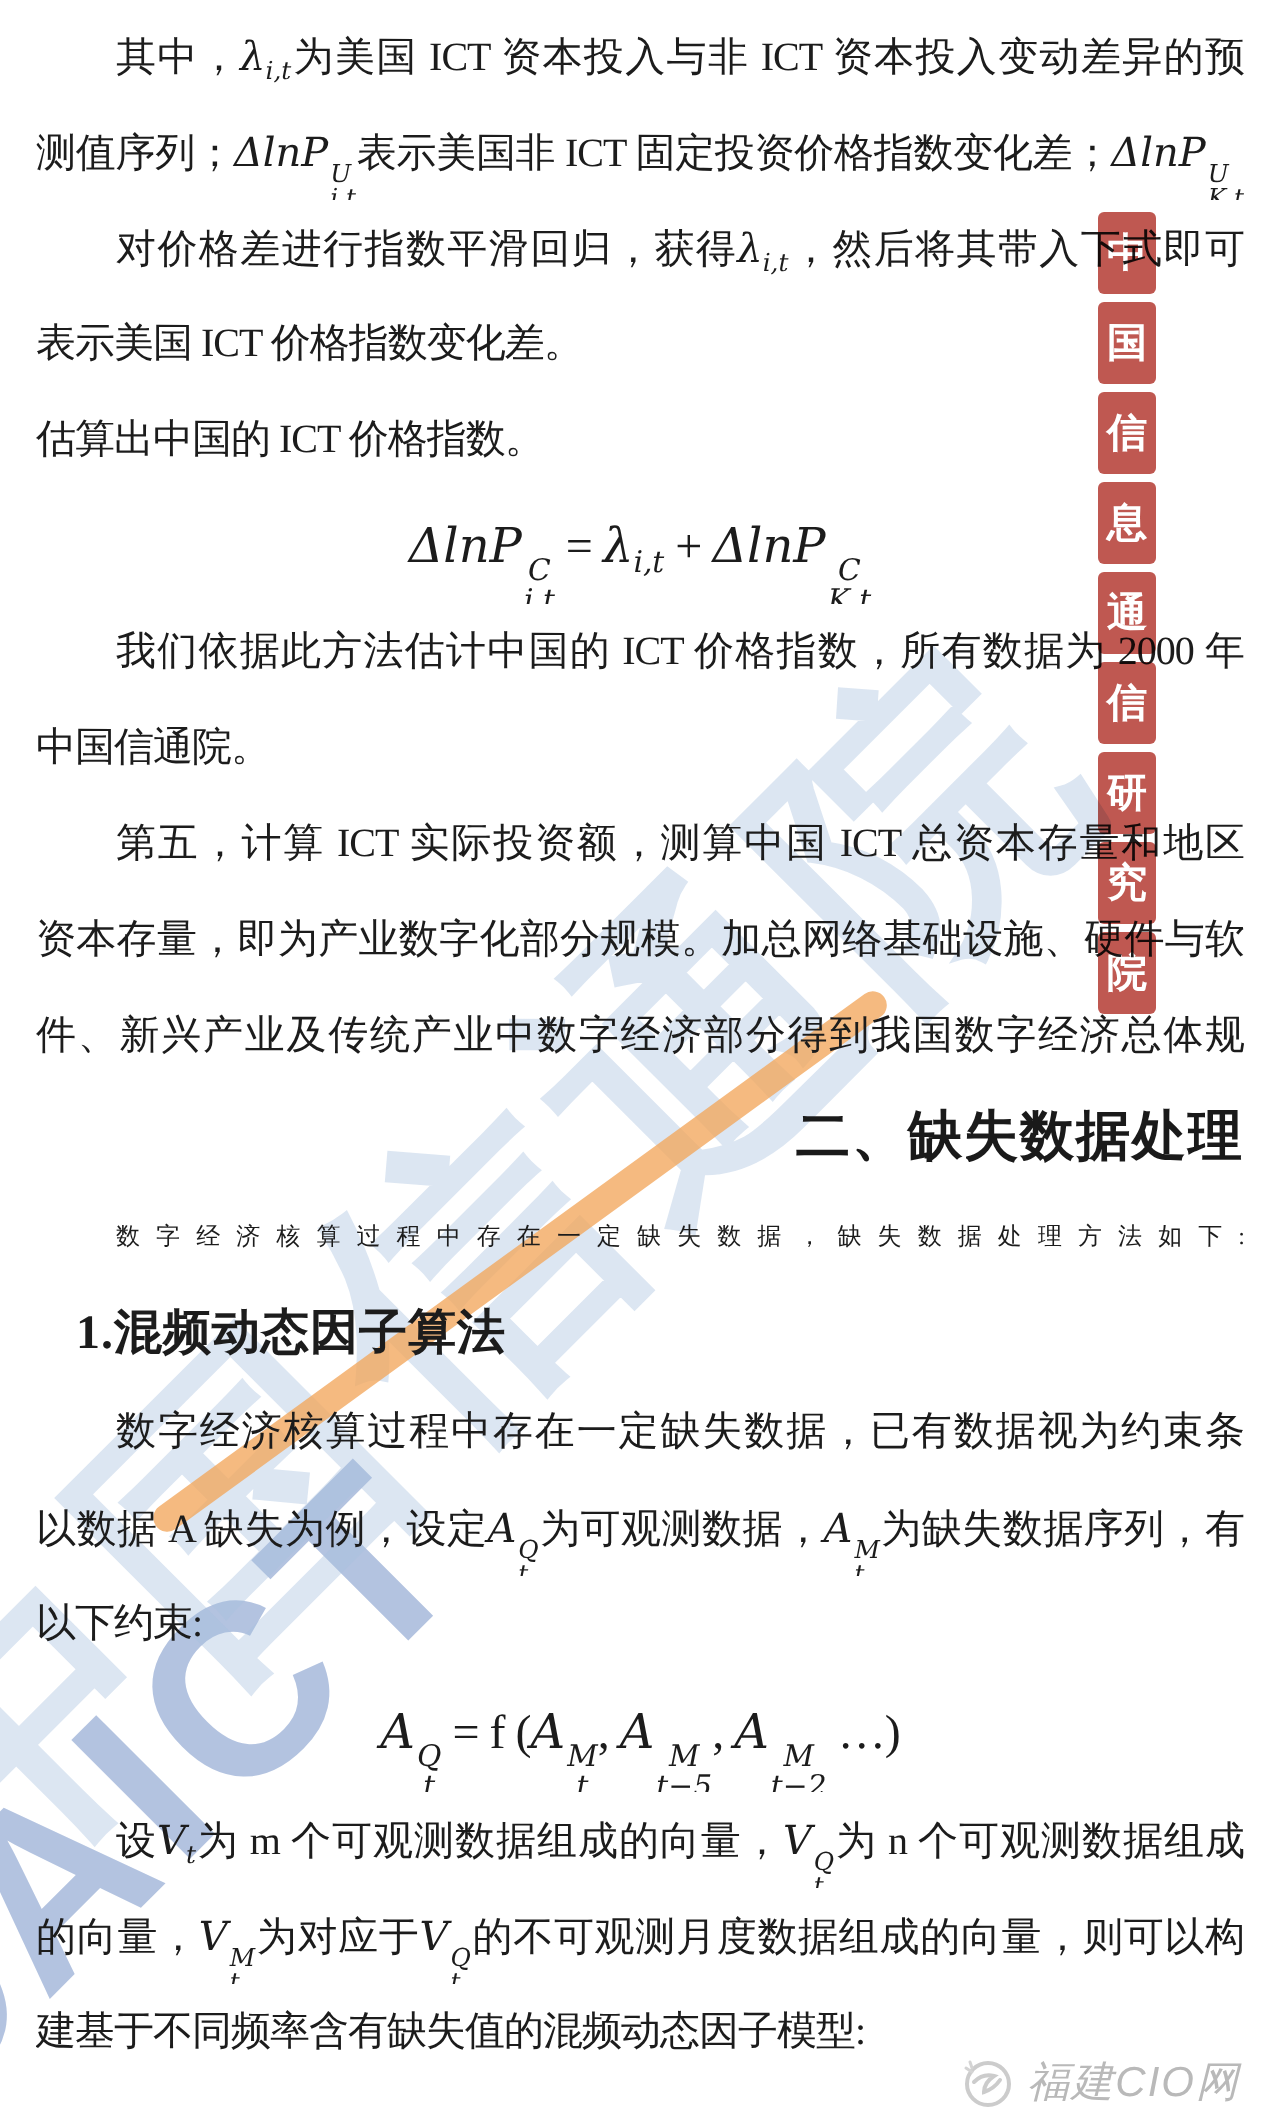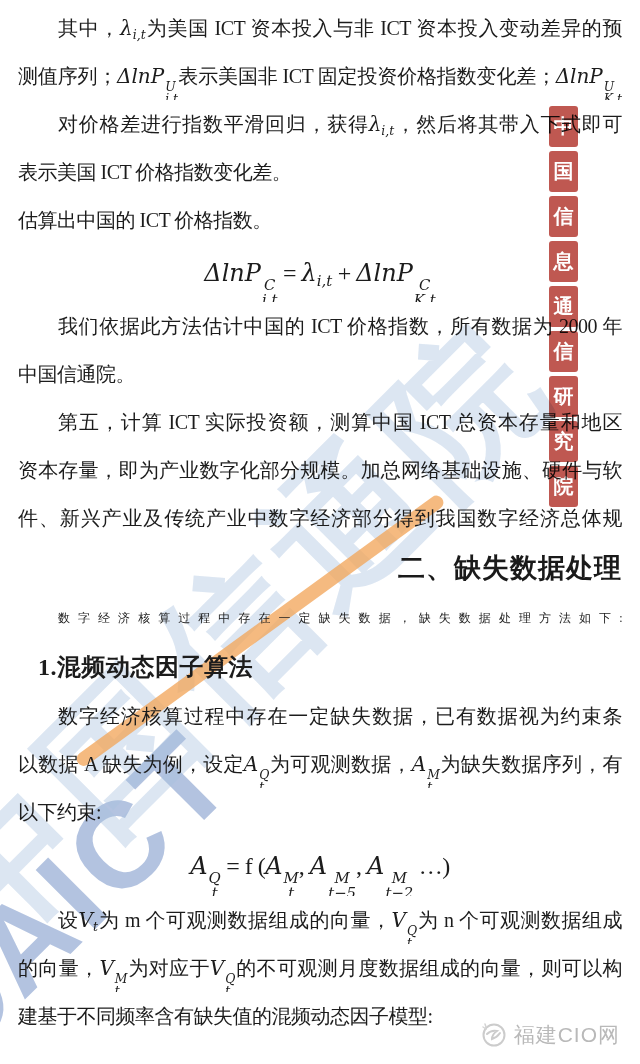--- a/index.html
+++ b/index.html
@@ -58,22 +58,22 @@
   .mb{font-style:italic;}
   .ss{
     display:inline-flex;flex-direction:column;vertical-align:-.62em;
     font-size:.62em;line-height:1 !important;font-style:italic;margin-left:1px;
   }
   .ss span{line-height:1.02;display:block;min-height:1em;text-align:left;}
   .sbo{font-size:.62em;font-style:italic;vertical-align:-.35em;letter-spacing:0;}
   
   .footer{
     position:absolute;top:1021px;right:20px;z-index:2;height:34px;
-    display:flex;align-items:flex-start;gap:7px;
-    font-family:"Liberation Sans",sans-serif;font-size:21px;letter-spacing:1px;
+    display:flex;align-items:flex-end;gap:7px;
+    font-family:"Liberation Sans",sans-serif;font-size:21px;letter-spacing:1px;font-style:italic;
   }
 </style>
 </head>
 <body>
 
 <div class="page">
 
   <div class="wm">
     <div class="wm-caict" style="color: rgba(96, 130, 190, 0.48);">CAICT</div>
     <div class="wm-cn" style="color: rgba(168, 193, 222, 0.4);">中国信通院</div>

